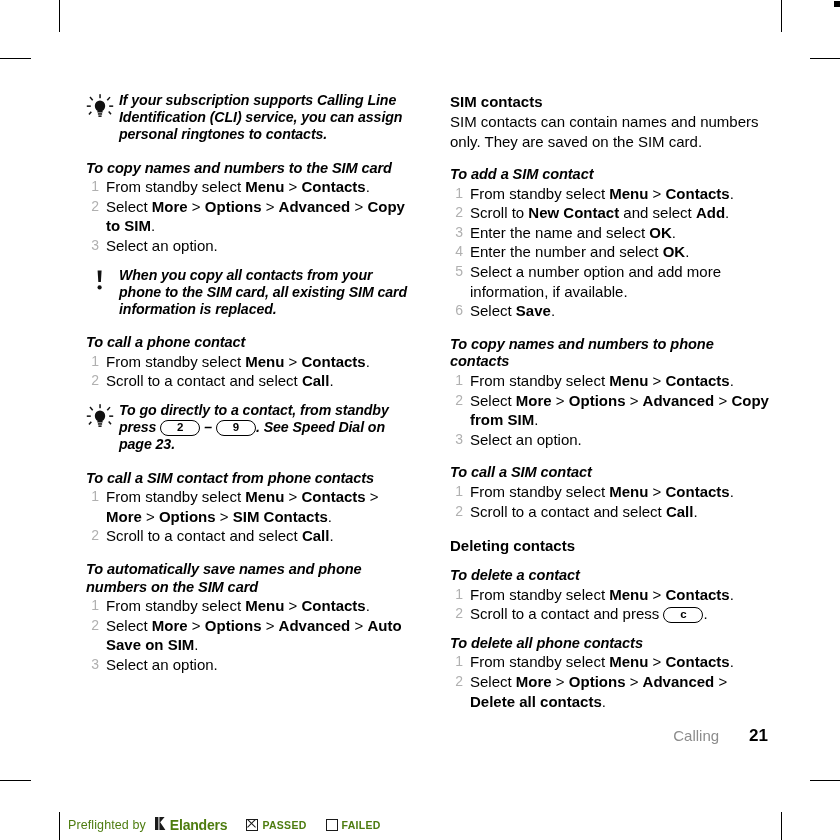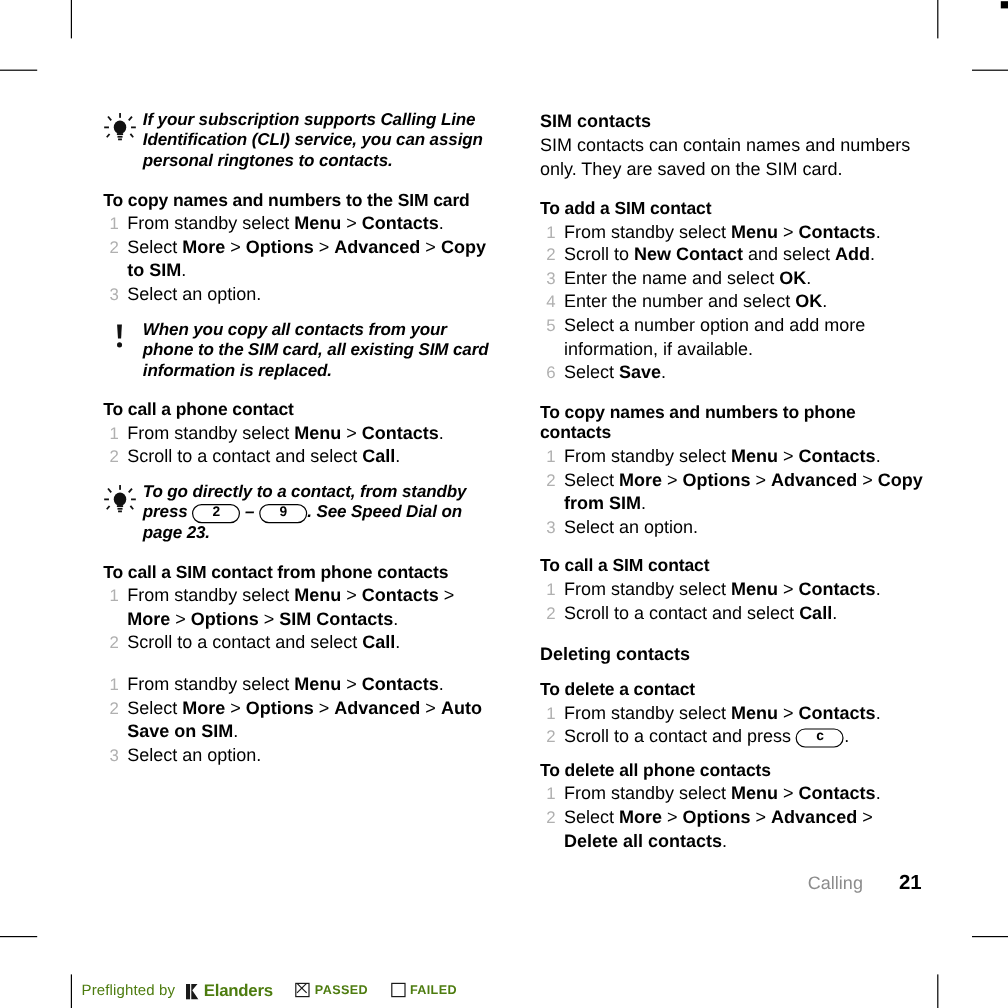--- a/index.html
+++ b/index.html
@@ -73,20 +73,21 @@
   p.section-body {
     margin: 0;
     font-size: 15px;
     line-height: 19.5px;
   }
 
   h3.proc-head {
     margin: 0;
     font-size: 14.6px;
     font-weight: bold;
+    font-style: italic;
     line-height: 17.6px;
     letter-spacing: -0.1px;
   }
 
   ol.steps {
     list-style: none;
     margin: 0;
     padding: 0;
   }
   ol.steps > li {
@@ -159,21 +160,21 @@
     gap: 7px;
     font-size: 12.5px;
     color: #4d7c0f;
   }
   .preflight .pf-label {
     font-weight: normal;
     letter-spacing: 0.1px;
   }
   .pf-logo {
     display: inline-flex;
-    align-items: flex-end;
+    align-items: flex-start;
     gap: 4px;
     margin-left: 2px;
   }
   .pf-mark {
     width: 11px;
     height: 13px;
     position: relative;
   }
   .pf-brand {
     font-weight: bold;
@@ -295,20 +296,21 @@
     </div>
 
     <h3 class="proc-head">To call a SIM contact from phone contacts</h3>
     <ol class="steps">
         <li><span class="num">1</span><span><span class="gt">From standby select </span><span class="b">Menu</span><span class="gt"> &gt; </span><span class="b">Contacts</span><span class="gt"> &gt; </span><span class="b">More</span><span class="gt"> &gt; </span><span class="b">Options</span><span class="gt"> &gt; </span><span class="b">SIM Contacts</span><span class="gt">.</span></span></li>
         <li><span class="num">2</span><span><span class="gt">Scroll to a contact and select </span><span class="b">Call</span><span class="gt">.</span></span></li>
       </ol>
 
     <div class="spacer-md"></div>
 
+    <h3 class="proc-head">To automatically save names and phone numbers on the SIM card</h3>
     <ol class="steps">
         <li><span class="num">1</span><span><span class="gt">From standby select </span><span class="b">Menu</span><span class="gt"> &gt; </span><span class="b">Contacts</span><span class="gt">.</span></span></li>
         <li><span class="num">2</span><span><span class="gt">Select </span><span class="b">More</span><span class="gt"> &gt; </span><span class="b">Options</span><span class="gt"> &gt; </span><span class="b">Advanced</span><span class="gt"> &gt; </span><span class="b">Auto Save on SIM</span><span class="gt">.</span></span></li>
         <li><span class="num">3</span><span><span class="gt">Select an option.</span></span></li>
       </ol>
   </div>
 
   <div class="col col-right">
 
     <h2 class="section-head">SIM contacts</h2>

